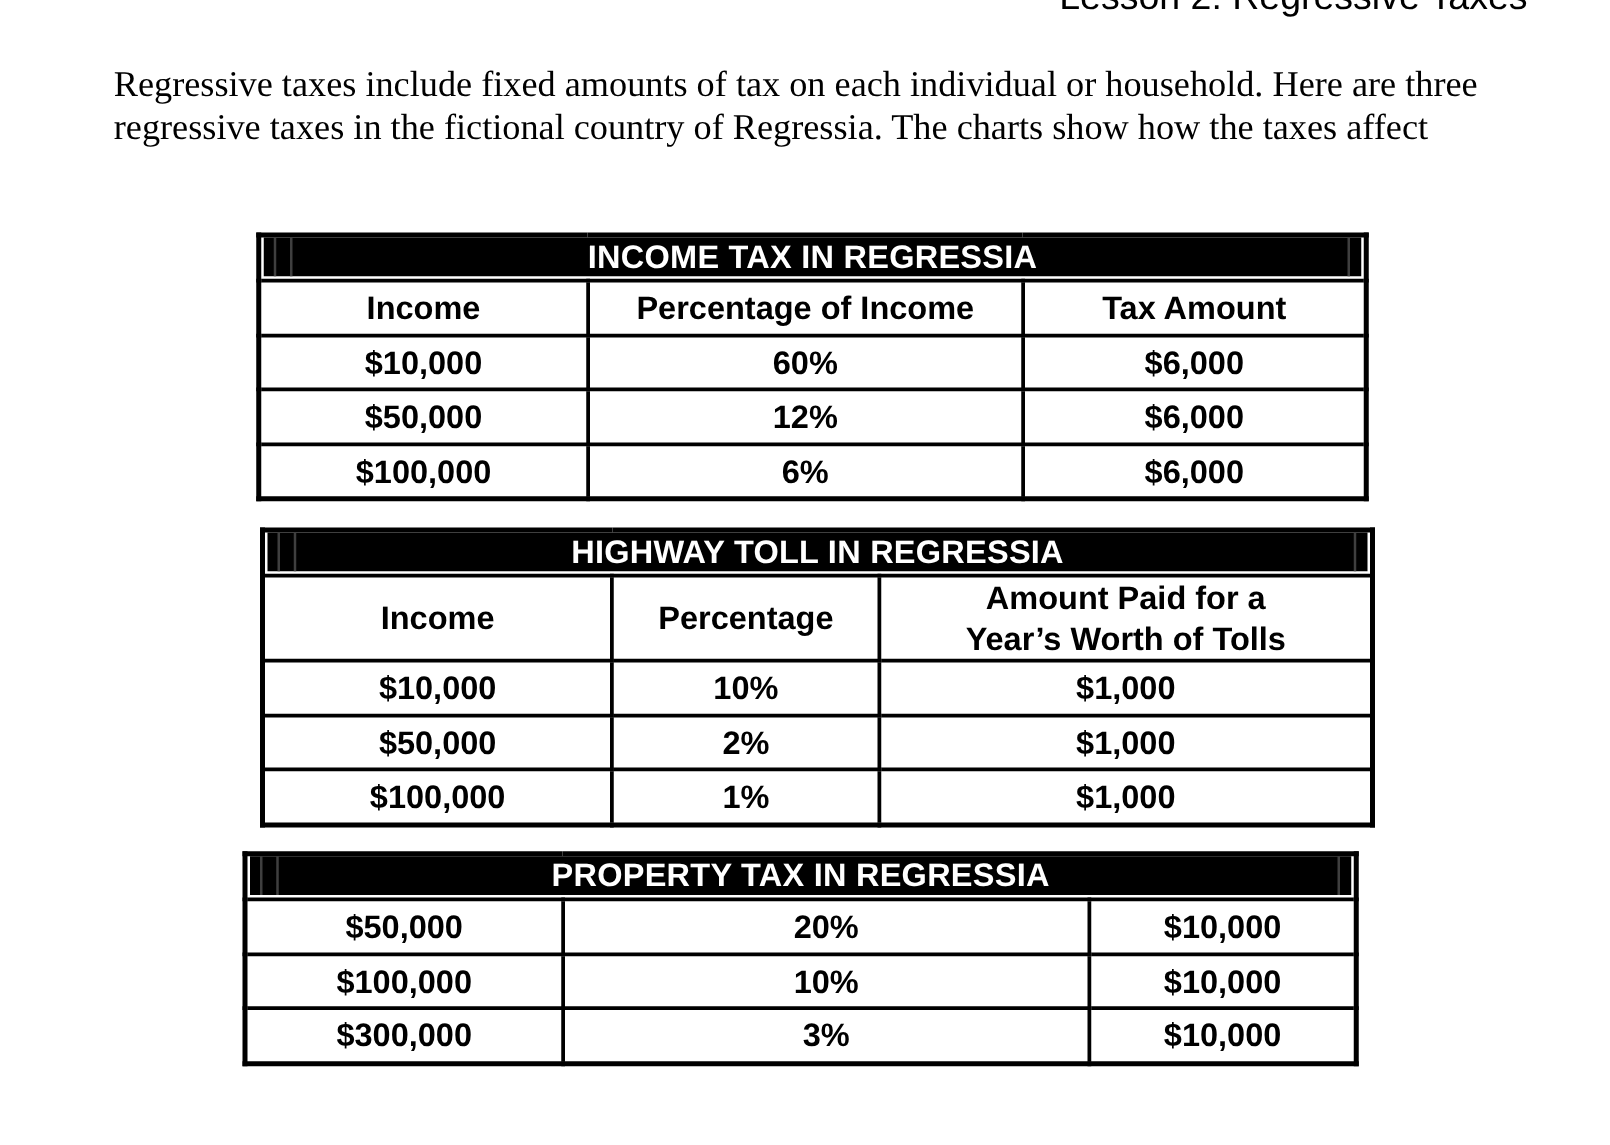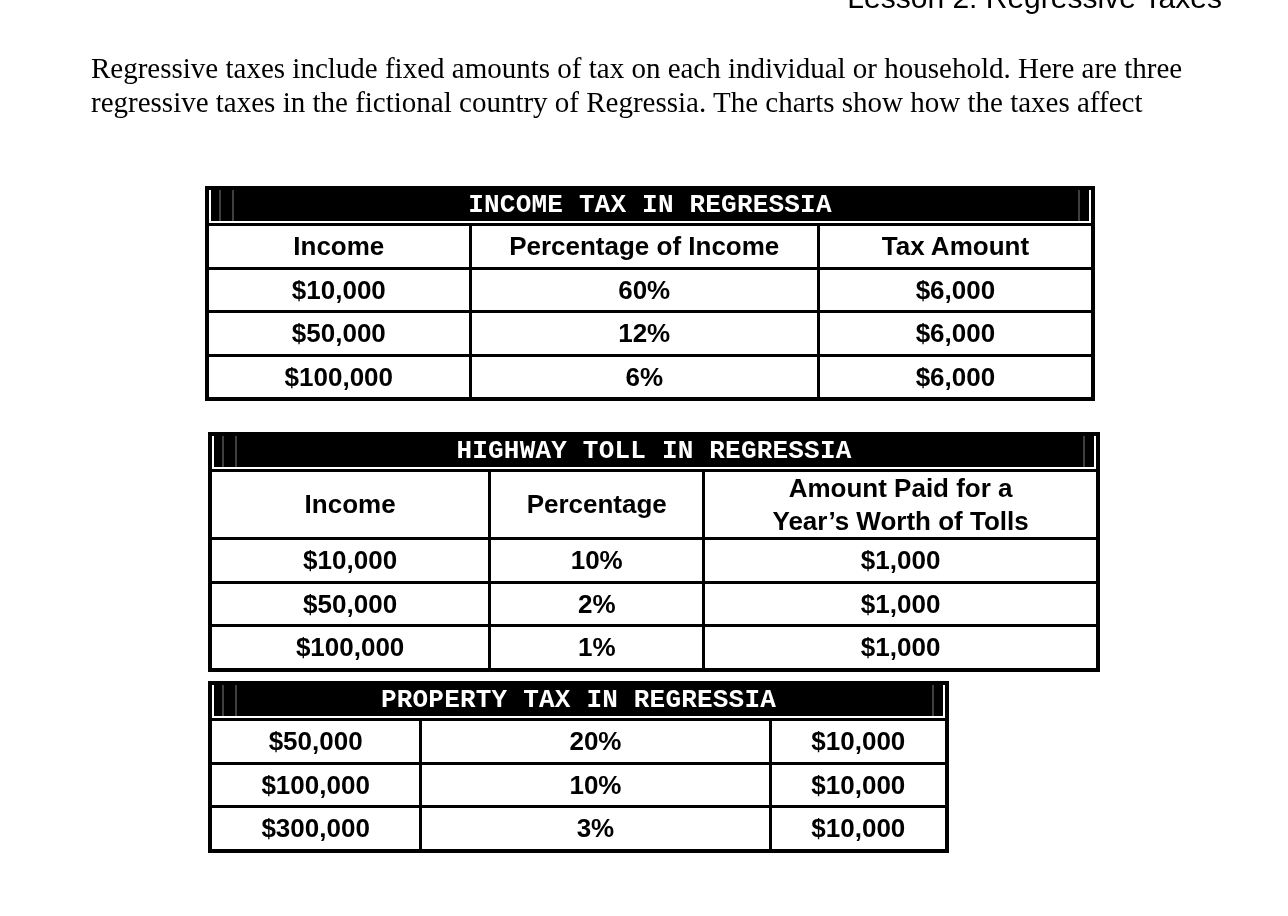--- a/index.html
+++ b/index.html
@@ -40,33 +40,33 @@
   .tax-table {
     position: absolute;
     border-collapse: collapse;
     table-layout: fixed;
     background: #fff;
     border: 4px solid #000;
     font-weight: bold;
     font-size: 26px;
   }
   #table-income   { left: 205px; top: 186px; width: 890px; }
-  #table-toll     { left: 208px; top: 432px; width: 892px; }
-  #table-property { left: 208px; top: 681px; width: 741px; }
+  #table-toll     { left: 208px; top: 422px; width: 892px; }
+  #table-property { left: 194px; top: 681px; width: 893px; }
 
   .tax-table th, .tax-table td {
     border: 3px solid #000;
     text-align: center;
     vertical-align: middle;
     padding: 4px 6px;
     line-height: 1.25;
   }
 
   
-  .row-title td { padding: 0; font-family: Liberation Mono, monospace; }
+  .row-title td { padding: 0; }
   .title-bar {
     position: relative;
     background: #000;
     color: #fff;
     margin: 0 2px 2px 2px;   
     height: 31px;
     display: flex;
     align-items: center;
     justify-content: center;
     font-size: 26px;

